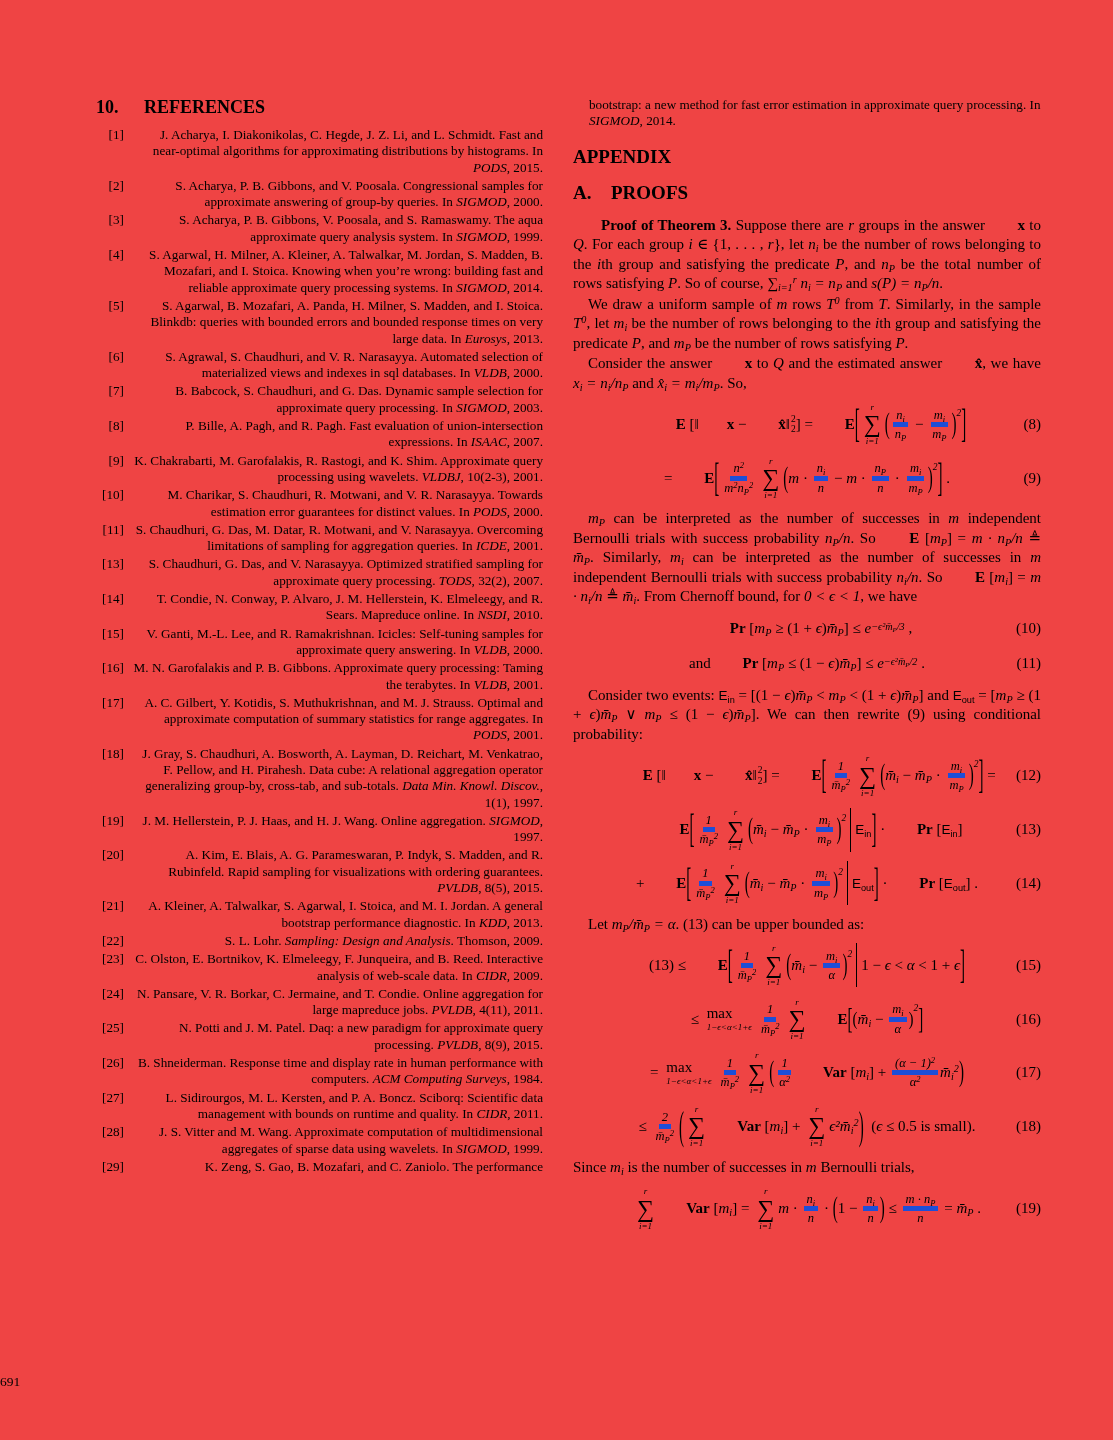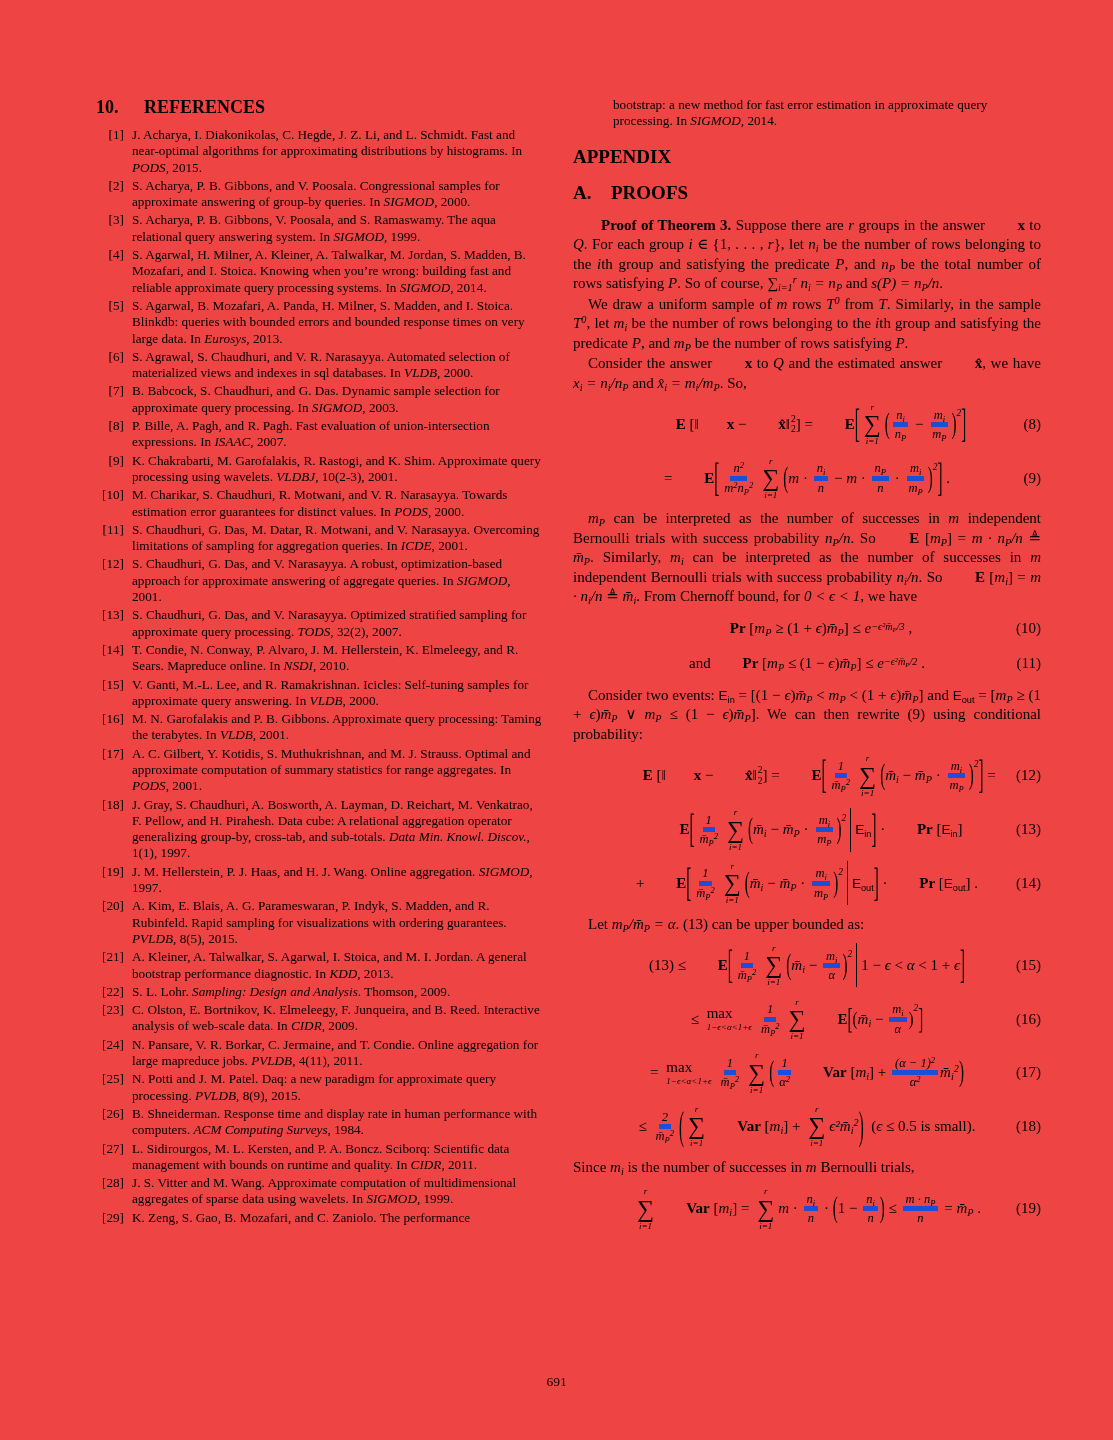--- a/index.html
+++ b/index.html
@@ -7,22 +7,22 @@
         font-family:"Liberation Serif","DejaVu Serif","DejaVu Sans",serif;color:#000;overflow:hidden;}
   .col{position:absolute;top:97px;}
   .col-left{left:96px;width:447px;}
   .col-right{left:573px;width:468px;}
 
   
   .refs-heading{display:flex;font-size:18px;font-weight:bold;margin:0 0 9px 0;}
   .refs-heading .hnum{width:48px;}
   .ref{display:flex;font-size:13.2px;line-height:16.3px;margin-bottom:2px;}
   .ref-num{flex:none;width:28px;text-align:right;margin-right:8px;}
-  .ref-text{flex:1;text-align:left;}
-  .ref-cont{margin:0 0 14px 40px;font-size:13.2px;line-height:16.3px;}
+  .ref-text{flex:1;text-align:right;}
+  .ref-cont{margin:0 0 14px 16px;font-size:13.2px;line-height:16.3px;}
 
   
   .appendix-h{font-size:19px;font-weight:bold;margin:16px 0 8px 0;}
   .sec-h{display:flex;font-size:19px;font-weight:bold;margin:14px 0 12px 0;}
   .sec-h .hnum{width:38px;}
 
   
   .para{font-size:15px;line-height:19.5px;text-align:justify;margin:0 0 1px 0;}
   .para.indent{text-indent:15px;}
   .b{font-weight:bold;margin-left:28px;}
@@ -52,21 +52,21 @@
   .lim .lu{font-size:9px;font-style:italic;line-height:1.2;}
   .big{display:inline-block;font-style:normal;line-height:1;transform-origin:center;}
   .big.s1{transform:scaleY(1.25);}
   .big.s2{transform:scaleY(1.9);}
   .big.s3{transform:scaleY(2.7);}
   .bsup{font-size:9.5px;position:relative;top:-13px;font-style:italic;}
   .vbar{display:inline-block;width:1px;background:#000;margin:0 4px;}
   .vbar.s3{height:44px;}
   .ss{display:inline-flex;flex-direction:column;align-items:flex-start;
       font-size:9.5px;line-height:1.15;margin-left:1px;}
-  .pageno{position:absolute;left:0;right:0;top:1374px;text-align:center;font-size:13.5px;}
+  .pageno{position:absolute;left:0;right:0;top:1374px;text-align:left;font-size:13.5px;}
 </style>
 </head>
 <body>
 
 <div class="page">
   <div class="col col-left">
     <h2 class="refs-heading">
       <span class="hnum">10.</span>
       <span>REFERENCES</span>
     </h2>
@@ -74,21 +74,21 @@
         <div class="ref">
           <span class="ref-num">[1]</span>
           <div class="ref-text"><span>J. Acharya, I. Diakonikolas, C. Hegde, J. Z. Li, and L. Schmidt. Fast and near-optimal algorithms for approximating distributions by histograms. In </span><span class="m">PODS</span><span>, 2015.</span></div>
         </div>
         <div class="ref">
           <span class="ref-num">[2]</span>
           <div class="ref-text"><span>S. Acharya, P. B. Gibbons, and V. Poosala. Congressional samples for approximate answering of group-by queries. In </span><span class="m">SIGMOD</span><span>, 2000.</span></div>
         </div>
         <div class="ref">
           <span class="ref-num">[3]</span>
-          <div class="ref-text"><span>S. Acharya, P. B. Gibbons, V. Poosala, and S. Ramaswamy. The aqua relational query answering system. In </span><span class="m">SIGMOD</span><span>, 1999.</span></div>
+          <div class="ref-text"><span>S. Acharya, P. B. Gibbons, V. Poosala, and S. Ramaswamy. The aqua approximate query analysis system. In </span><span class="m">SIGMOD</span><span>, 1999.</span></div>
         </div>
         <div class="ref">
           <span class="ref-num">[4]</span>
           <div class="ref-text"><span>S. Agarwal, H. Milner, A. Kleiner, A. Talwalkar, M. Jordan, S. Madden, B. Mozafari, and I. Stoica. Knowing when you’re wrong: building fast and reliable approximate query processing systems. In </span><span class="m">SIGMOD</span><span>, 2014.</span></div>
         </div>
         <div class="ref">
           <span class="ref-num">[5]</span>
           <div class="ref-text"><span>S. Agarwal, B. Mozafari, A. Panda, H. Milner, S. Madden, and I. Stoica. Blinkdb: queries with bounded errors and bounded response times on very large data. In </span><span class="m">Eurosys</span><span>, 2013.</span></div>
         </div>
         <div class="ref">
@@ -107,24 +107,20 @@
           <span class="ref-num">[9]</span>
           <div class="ref-text"><span>K. Chakrabarti, M. Garofalakis, R. Rastogi, and K. Shim. Approximate query processing using wavelets. </span><span class="m">VLDBJ</span><span>, 10(2-3), 2001.</span></div>
         </div>
         <div class="ref">
           <span class="ref-num">[10]</span>
           <div class="ref-text"><span>M. Charikar, S. Chaudhuri, R. Motwani, and V. R. Narasayya. Towards estimation error guarantees for distinct values. In </span><span class="m">PODS</span><span>, 2000.</span></div>
         </div>
         <div class="ref">
           <span class="ref-num">[11]</span>
           <div class="ref-text"><span>S. Chaudhuri, G. Das, M. Datar, R. Motwani, and V. Narasayya. Overcoming limitations of sampling for aggregation queries. In </span><span class="m">ICDE</span><span>, 2001.</span></div>
-        </div>
-        <div class="ref">
-          <span class="ref-num">[12]</span>
-          <div class="ref-text"><span>S. Chaudhuri, G. Das, and V. Narasayya. A robust, optimization-based approach for approximate answering of aggregate queries. In </span><span class="m">SIGMOD</span><span>, 2001.</span></div>
         </div>
         <div class="ref">
           <span class="ref-num">[13]</span>
           <div class="ref-text"><span>S. Chaudhuri, G. Das, and V. Narasayya. Optimized stratified sampling for approximate query processing. </span><span class="m">TODS</span><span>, 32(2), 2007.</span></div>
         </div>
         <div class="ref">
           <span class="ref-num">[14]</span>
           <div class="ref-text"><span>T. Condie, N. Conway, P. Alvaro, J. M. Hellerstein, K. Elmeleegy, and R. Sears. Mapreduce online. In </span><span class="m">NSDI</span><span>, 2010.</span></div>
         </div>
         <div class="ref">

